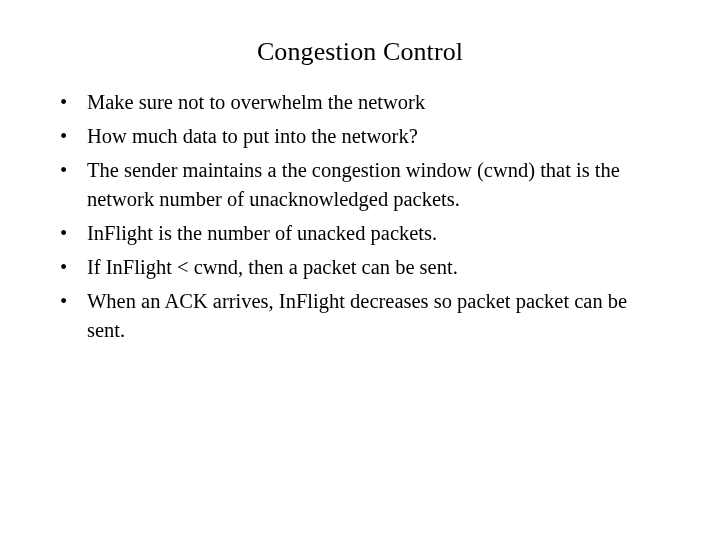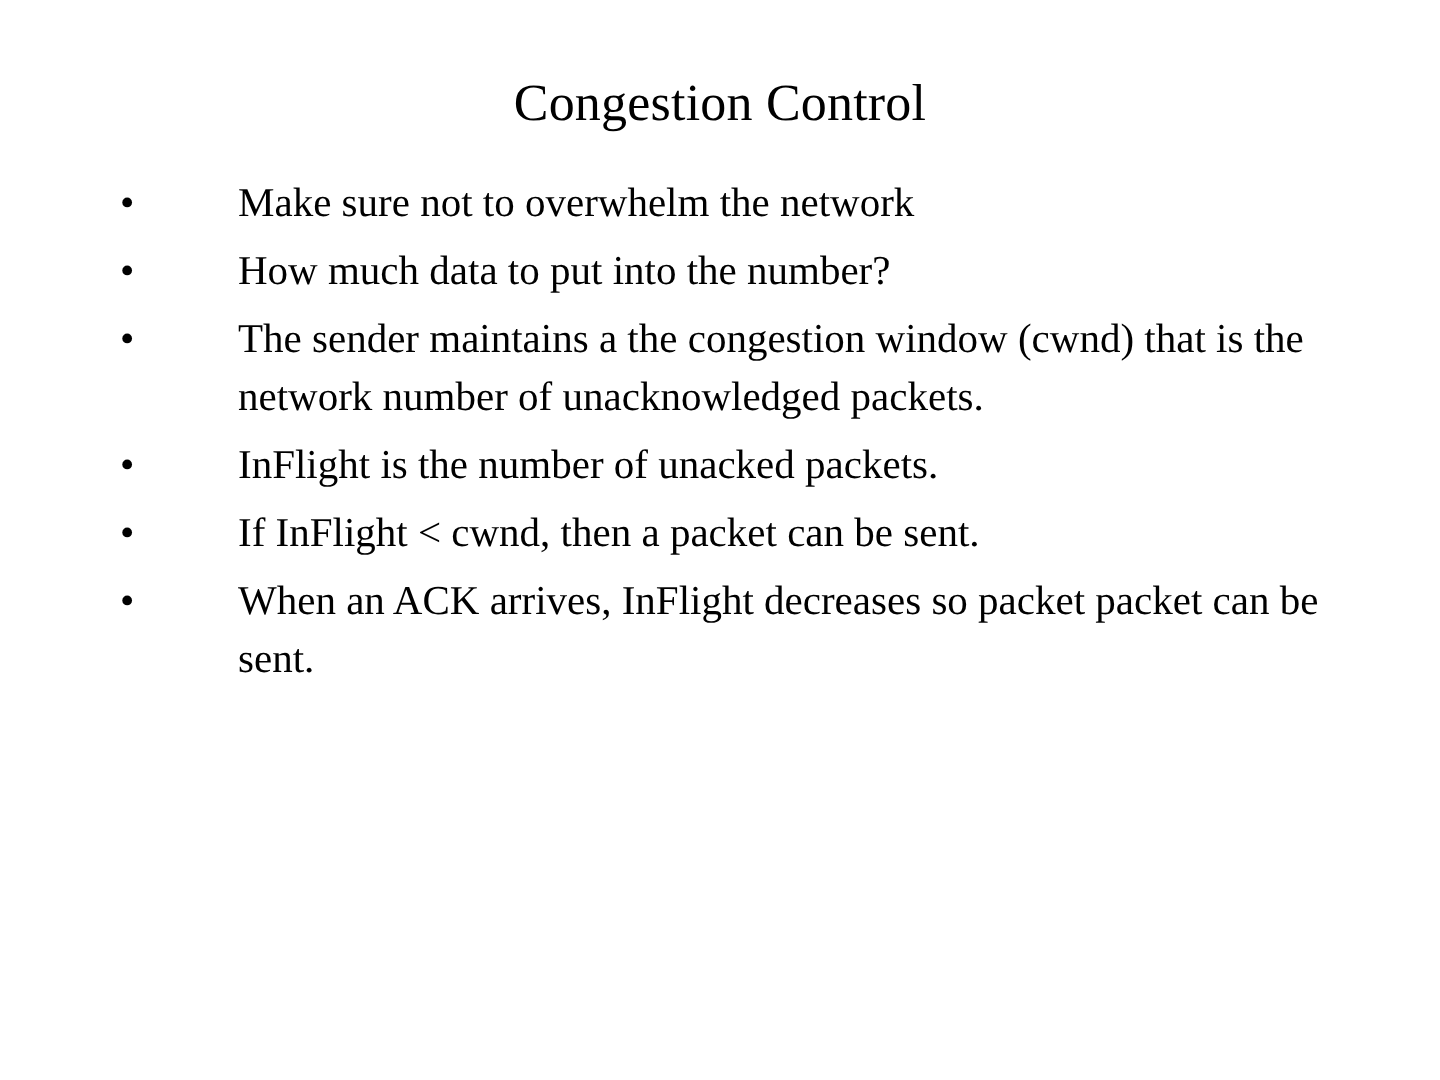--- a/index.html
+++ b/index.html
@@ -63,41 +63,40 @@
     left: 4px;
     top: 0;
     width: 16px;
     font-size: 20.5px;
     line-height: 29.2px;
     color: #000000;
     text-align: left;
   }
   li.bullet-item .bullet-text {
     display: block;
-    margin-left: 32px;
   }
 </style>
 </head>
 <body>
 
 <div class="slide">
 
   <h1 class="slide-title">Congestion Control</h1>
 
   <div class="body-block">
     <ul class="bullet-list">
 
       <li class="bullet-item">
         <span class="bullet-marker">•</span>
         <span class="bullet-text">Make sure not to overwhelm the network</span>
       </li>
 
       <li class="bullet-item">
         <span class="bullet-marker">•</span>
-        <span class="bullet-text">How much data to put into the number?</span>
+        <span class="bullet-text">How much data to put into the network?</span>
       </li>
 
       <li class="bullet-item">
         <span class="bullet-marker">•</span>
         <span class="bullet-text">The sender maintains a the congestion window (cwnd) that is the network number of unacknowledged packets.</span>
       </li>
 
       <li class="bullet-item">
         <span class="bullet-marker">•</span>
         <span class="bullet-text">InFlight is the number of unacked packets.</span>

